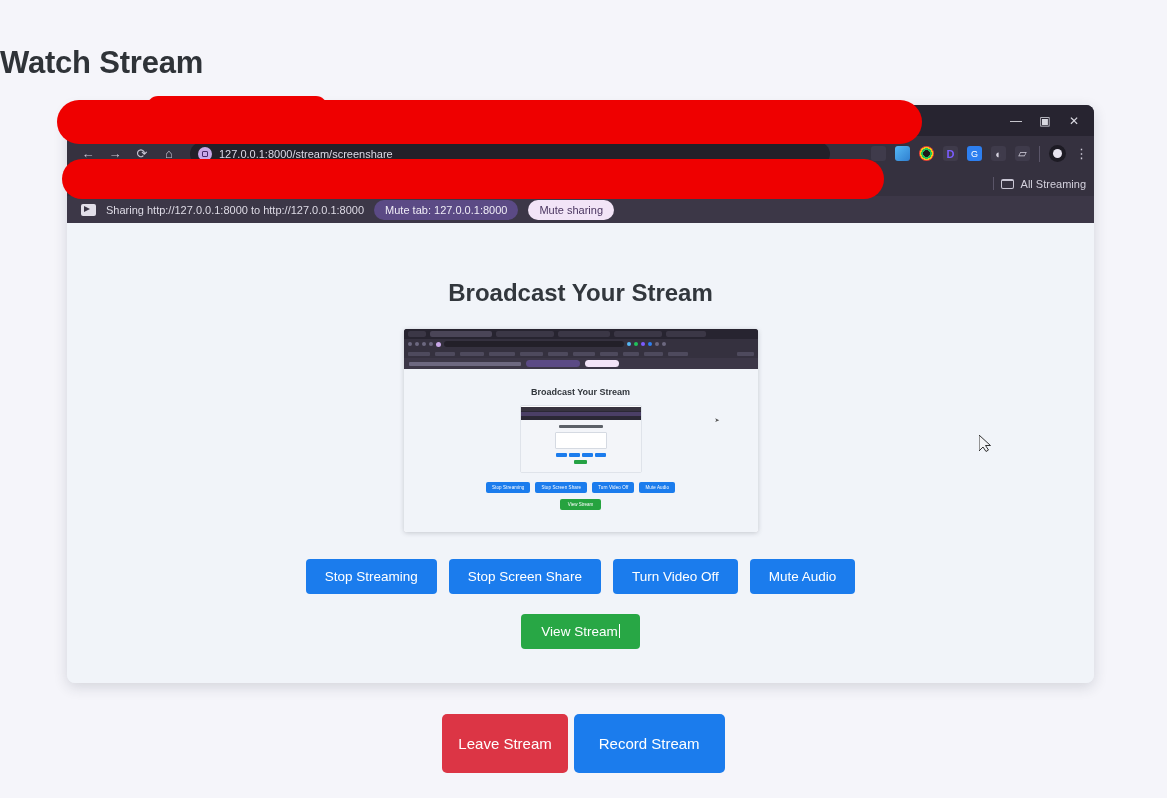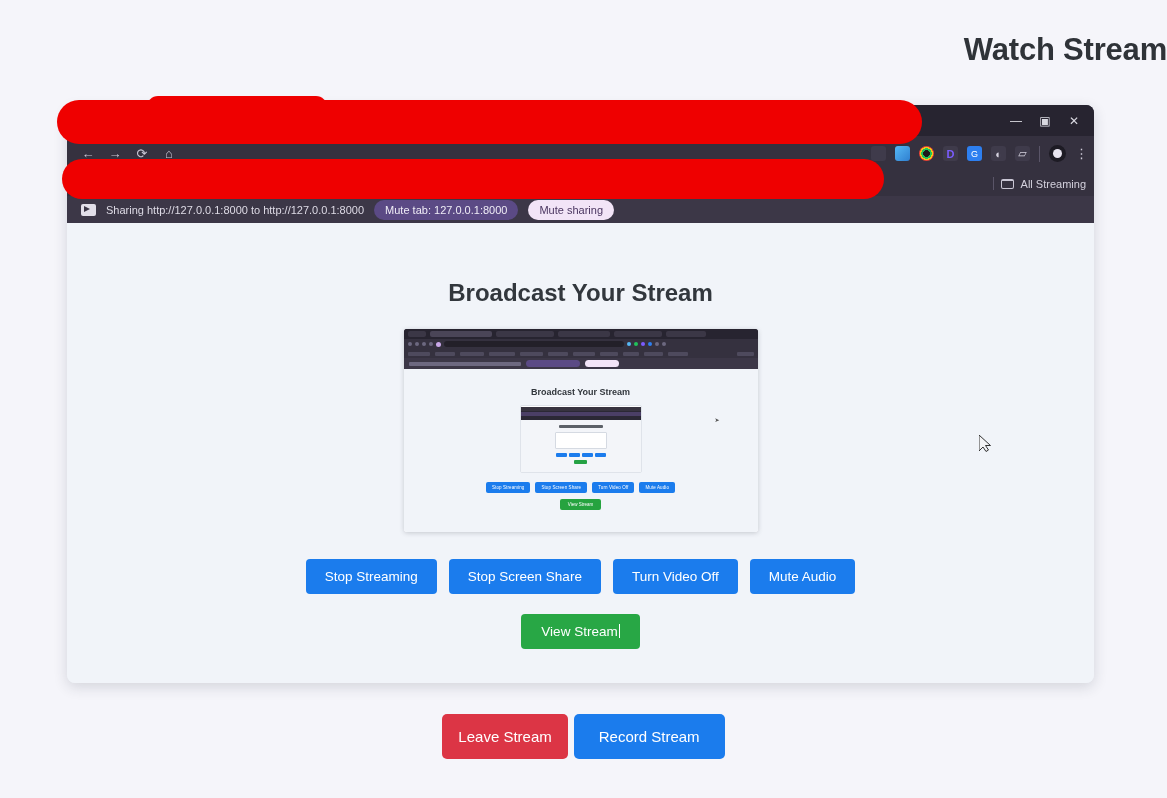--- a/index.html
+++ b/index.html
@@ -5,25 +5,25 @@
   * { box-sizing: border-box; margin: 0; padding: 0; }
   html, body {
     width: 1167px; height: 798px;
     background: #f5f5fa;
     font-family: "Liberation Sans", sans-serif;
     overflow: hidden;
   }
 
   
   .page-title {
-    text-align: right;
+    text-align: left;
     font-size: 31px;
     font-weight: bold;
     color: #2f3338;
-    padding-top: 32px;
+    padding-top: 45px;
     letter-spacing: -0.2px;
   }
 
   
   .video-stage {
     position: absolute;
     left: 67px; top: 105px;
     width: 1027px; height: 578px;
     border-radius: 8px;
     overflow: hidden;
@@ -249,21 +249,21 @@
     display: flex; justify-content: center; gap: 6px;
   }
   .btn-red {
     background: #dc3545; color: #fff;
     font-size: 15px; padding: 11px 16px;
     border: none; border-radius: 5px; cursor: pointer;
     font-family: "Liberation Sans", sans-serif;
   }
   .btn-record {
     background: #1b7ced; color: #fff;
-    font-size: 15px; padding: 14px 25px;
+    font-size: 15px; padding: 21px 25px;
     border: none; border-radius: 5px; cursor: pointer;
     font-family: "Liberation Sans", sans-serif;
   }
 </style>
 </head>
 <body>
 
 <div class="page-title">Watch Stream</div>
 
 <div class="video-stage">
@@ -277,20 +277,26 @@
         <span>✕</span>
       </div>
     </div>
 
     <div class="btoolbar">
       <div class="navbtn">←</div>
       <div class="navbtn">→</div>
       <div class="navbtn">⟳</div>
       <div class="navbtn">⌂</div>
 
+      <div class="omni">
+        <div class="omni-badge">
+            <i></i>
+          </div>
+        <div class="omni-url">127.0.0.1:8000/stream/screenshare</div>
+      </div>
 
       <div class="tbar-right">
         <div class="ext x1"></div>
         <div class="ext x2"></div>
         <div class="ext x3"></div>
         <div class="ext x4">D</div>
         <div class="ext x5">G</div>
         <div class="ext x6">◐</div>
         <div class="ext x7">▱</div>
         <div class="tb-sep"></div>

